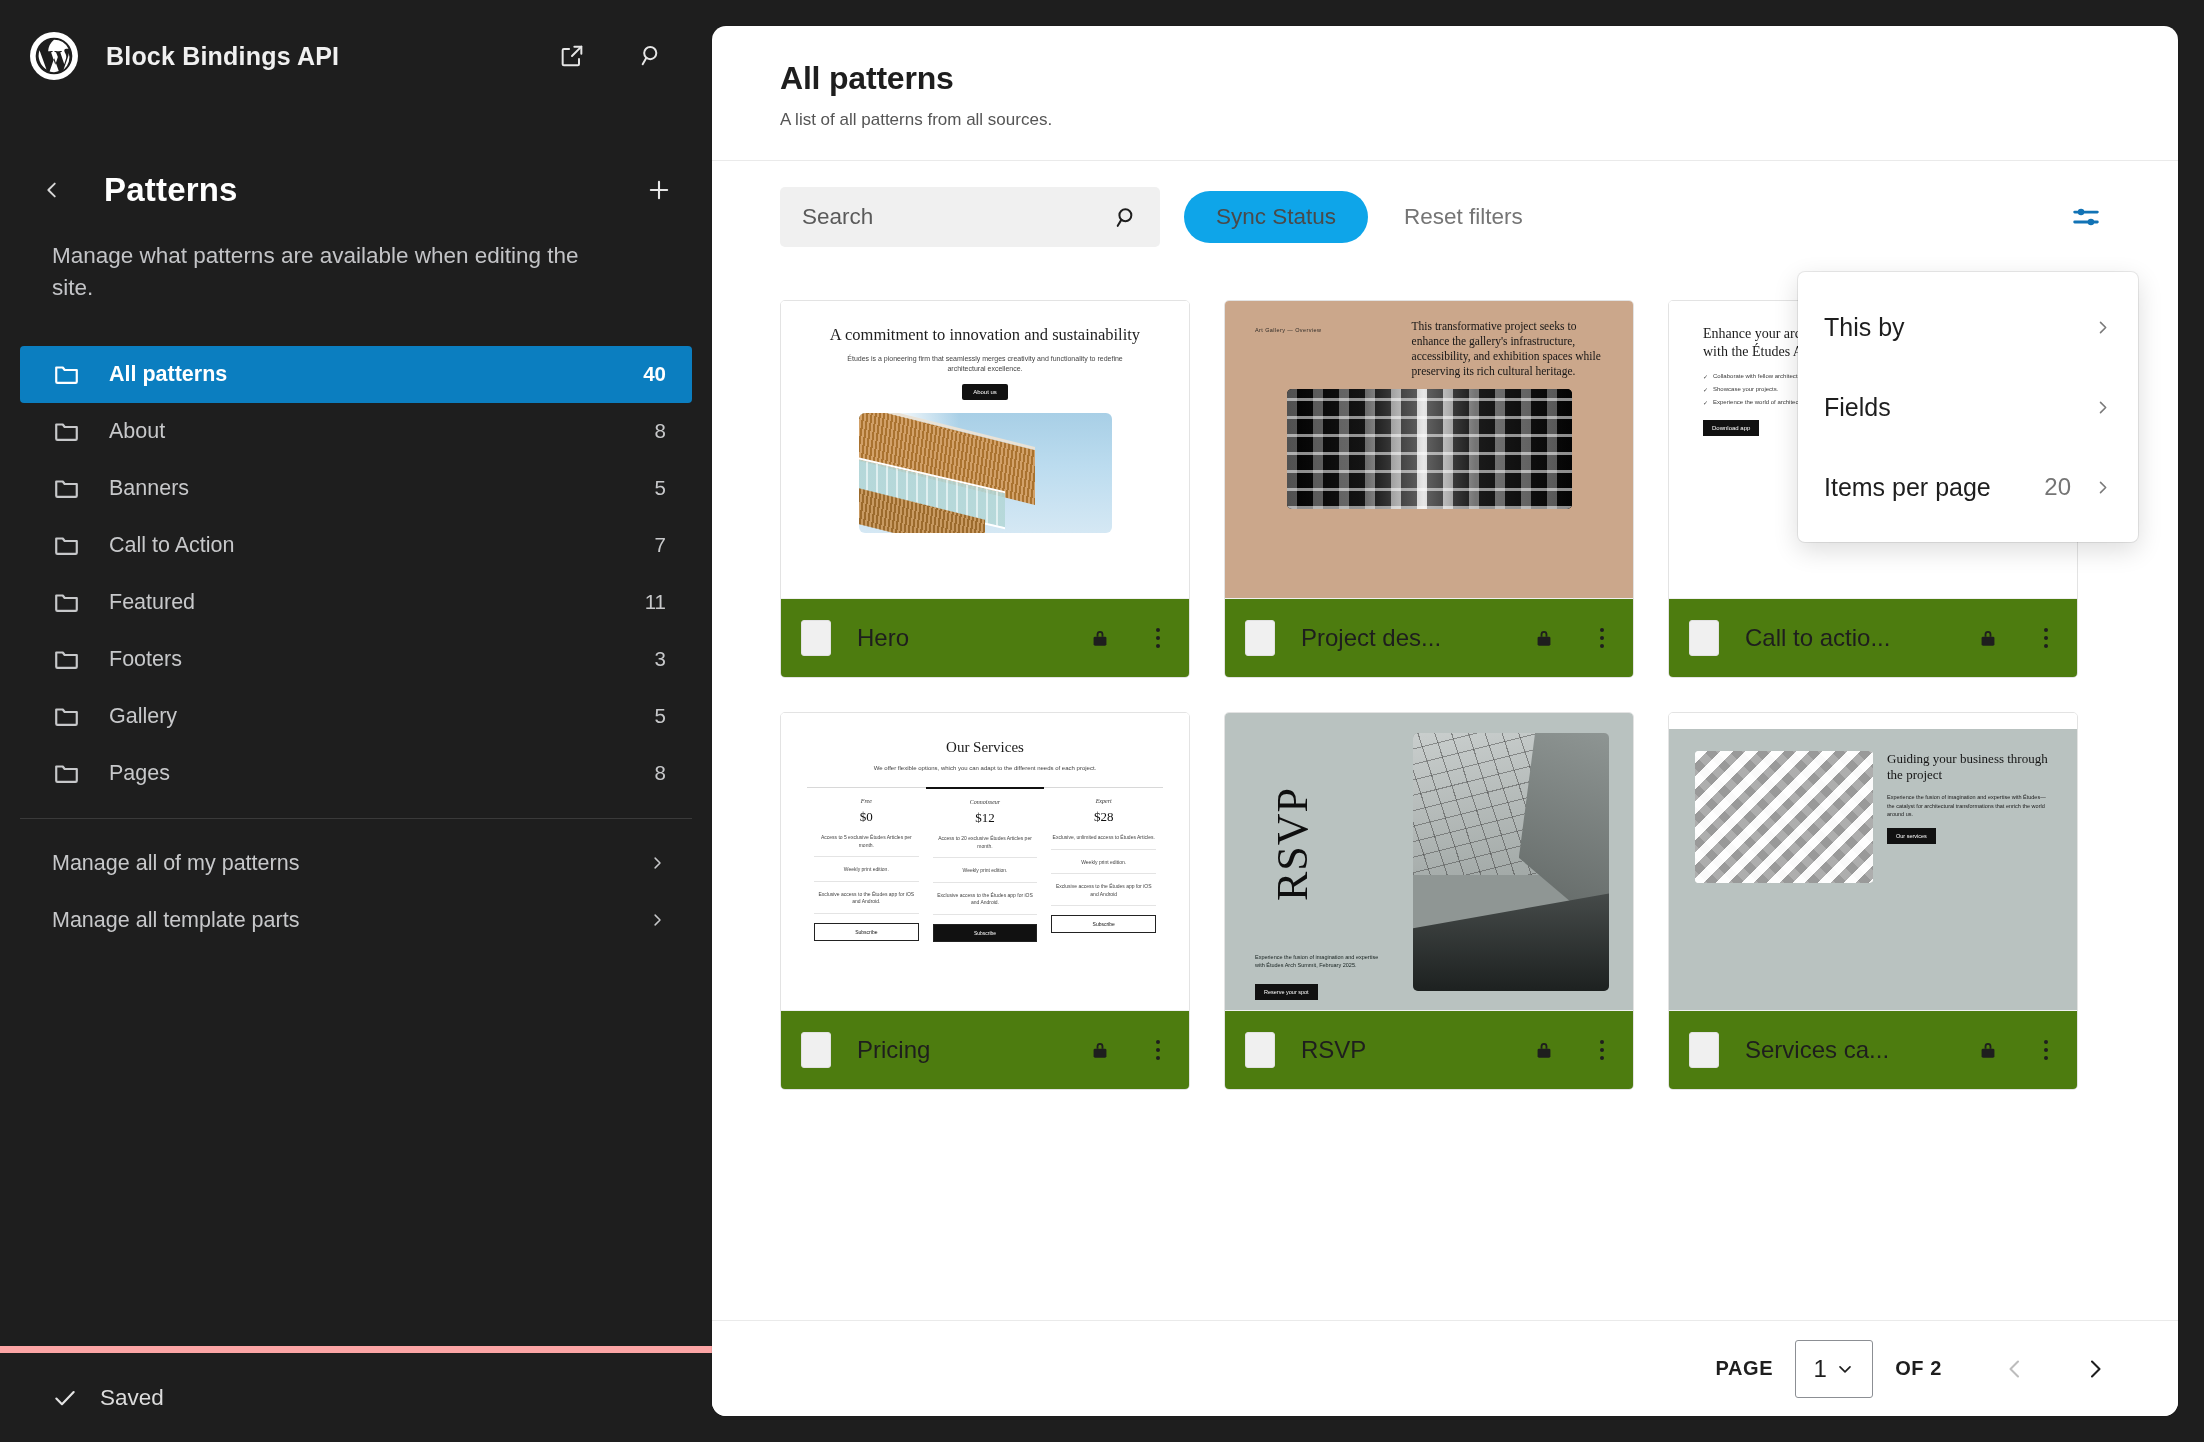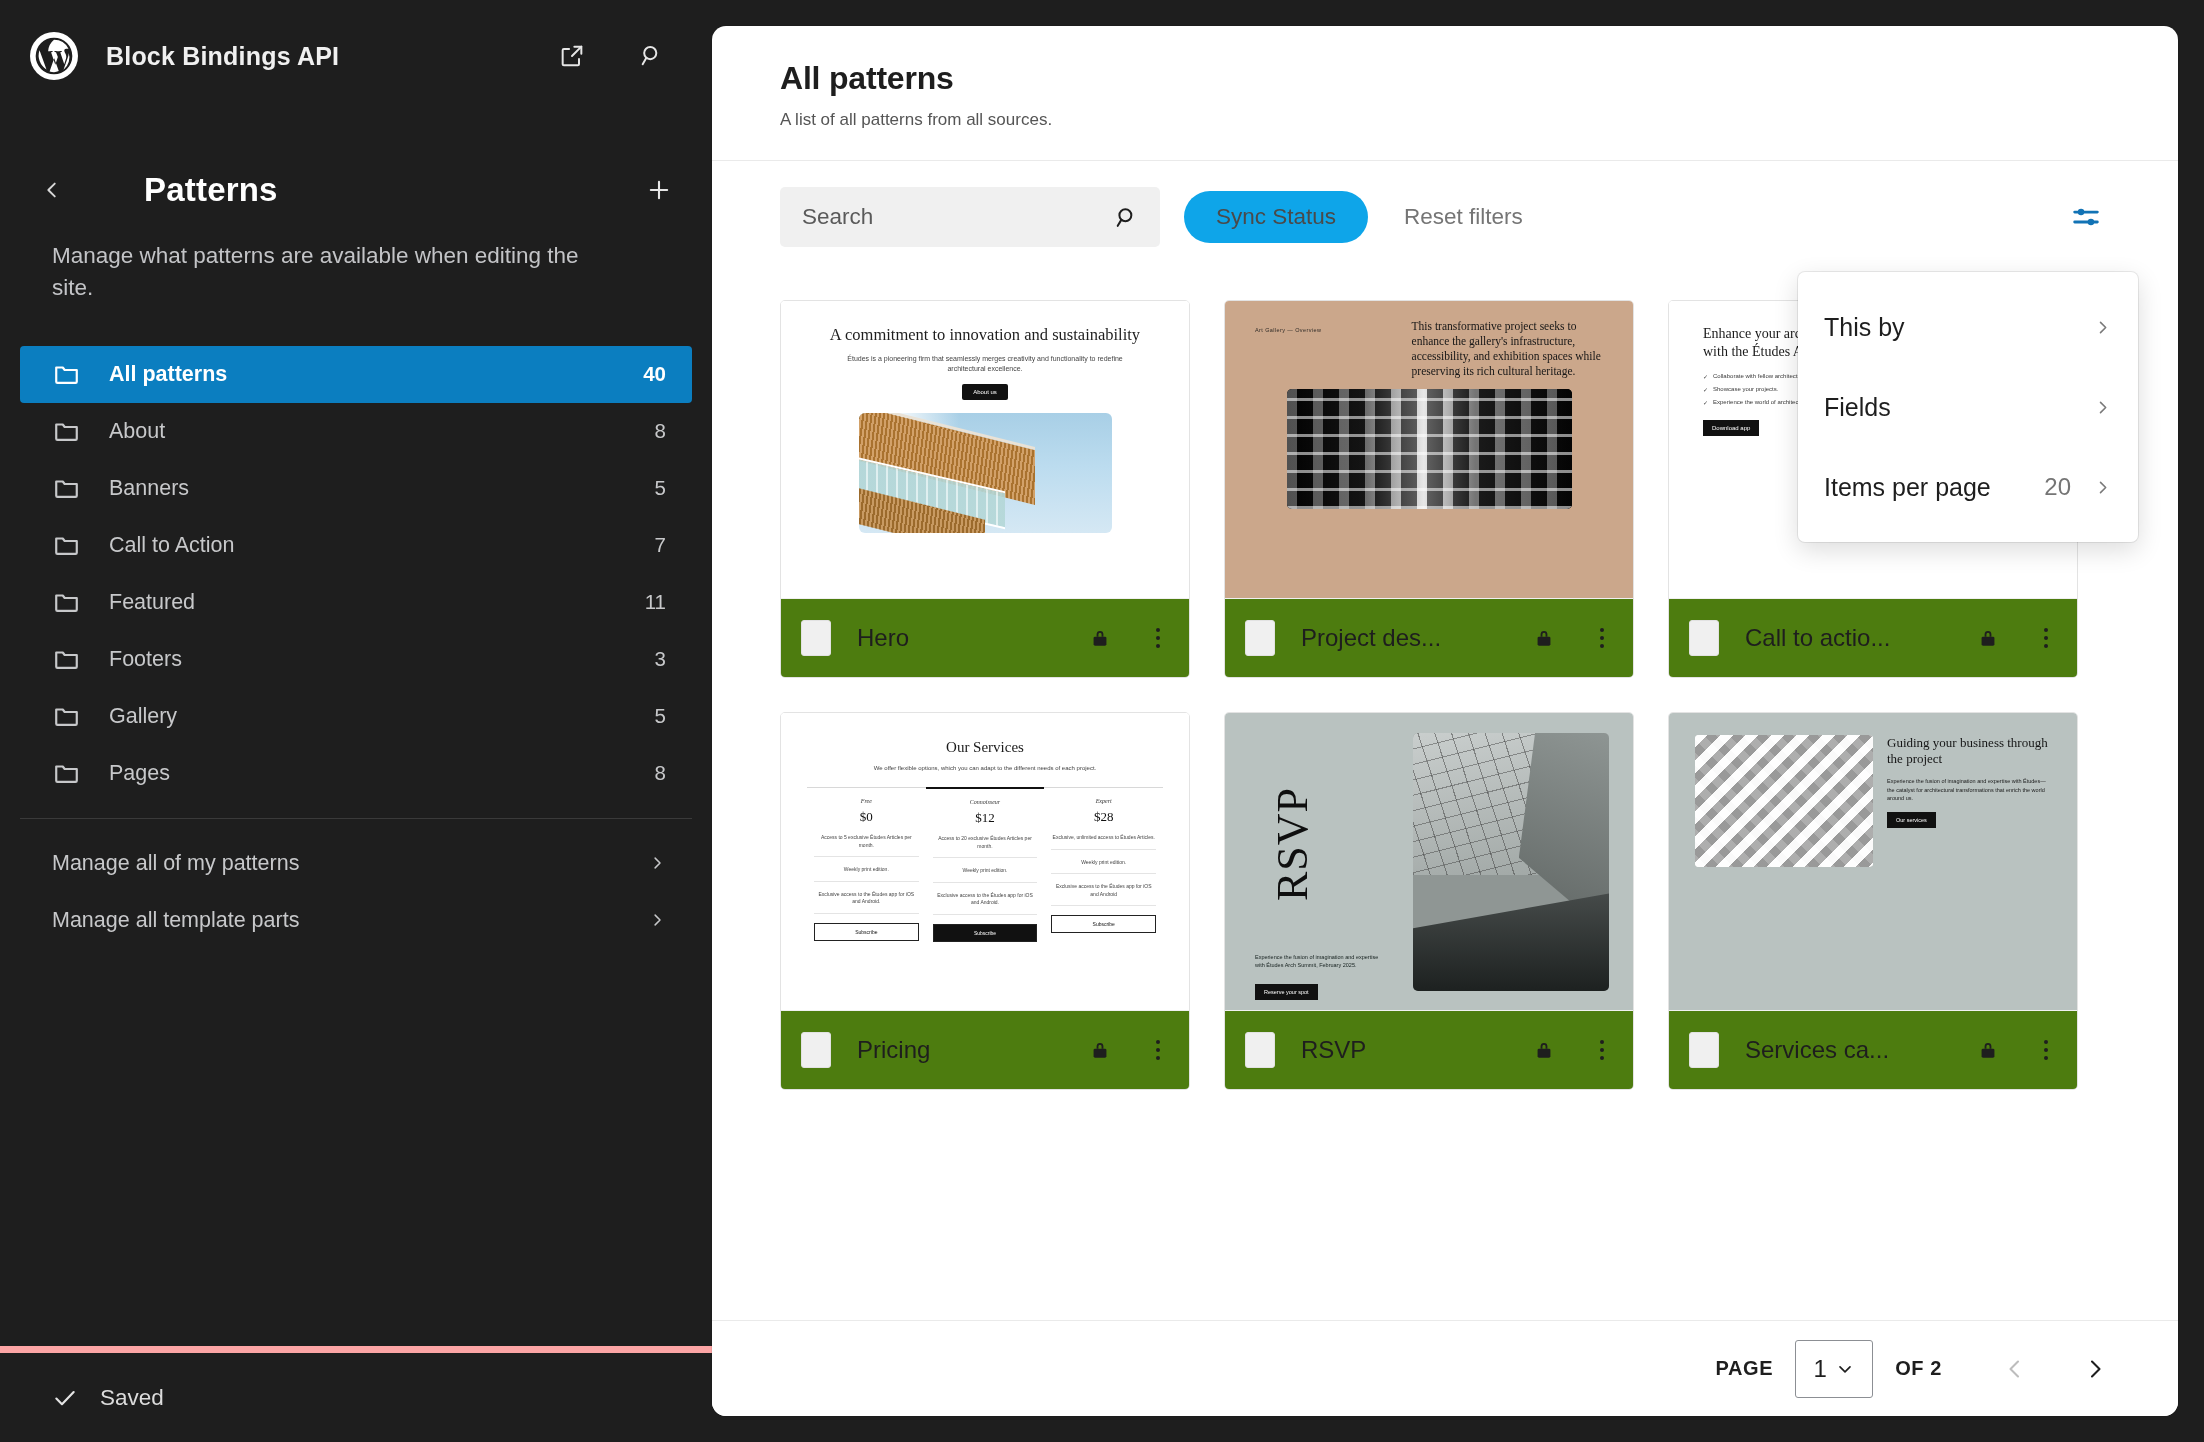--- a/index.html
+++ b/index.html
@@ -34,21 +34,21 @@
     color: #f0f0f0; letter-spacing: .2px; white-space: nowrap;
   }
   #sidebar-top-actions { margin-left: auto; display: flex; align-items: center; gap: 32px; }
   .hdr-icon-btn {
     width: 48px; height: 48px; display: flex; align-items: center; justify-content: center;
     border: none; background: transparent; color: #e6e6e6; cursor: pointer;
   }
   .hdr-icon-btn svg { width: 28px; height: 28px; display: block; }
 
   #patterns-head {
-    display: flex; align-items: center; padding: 46px 30px 0 30px; height: 110px; gap: 40px;
+    display: flex; align-items: center; padding: 46px 30px 0 30px; height: 110px;
   }
   #back-btn {
     width: 44px; height: 44px; display: flex; align-items: center; justify-content: center;
     background: transparent; border: none; color: #d8d8d8; cursor: pointer;
   }
   #back-btn svg { width: 22px; height: 22px; }
   #patterns-title {
     font-size: 33px; font-weight: 700; color: #fff; margin-left: 30px; letter-spacing: .2px;
   }
   #add-pattern-btn {
@@ -292,21 +292,21 @@
     position:absolute; right:0; top:0; width:46%; height:78%;
     background: linear-gradient(200deg,#8e9593 0%,#5e6462 100%);
     clip-path: polygon(18% 0, 100% 0, 100% 100%, 0 62%);
   }
   .rsvp-photo .floor {
     position:absolute; left:0; bottom:0; width:100%; height:42%;
     background: linear-gradient(180deg,#4a4f4e,#1d2120);
     clip-path: polygon(0 42%, 100% 10%, 100% 100%, 0 100%);
   }
 
-  .pv-services { background:#b9c2c0; padding: 22px 24px 0 26px; display:flex; gap: 14px; }
+  .pv-services { background:#b9c2c0; padding: 22px 24px 0 26px; display:flex; gap: 14px; margin-top: 16px; }
   .svc-photo {
     width: 178px; height: 132px; border-radius: 4px; overflow:hidden; position:relative; background:#d7d9d8;
     flex: 0 0 auto;
   }
   .svc-photo .cubes {
     position:absolute; inset:0;
     background:
       repeating-linear-gradient(135deg, rgba(255,255,255,.95) 0 9px, rgba(150,150,150,.75) 9px 18px),
       repeating-linear-gradient(45deg, rgba(255,255,255,.70) 0 9px, rgba(120,120,120,.55) 9px 18px);
   }

